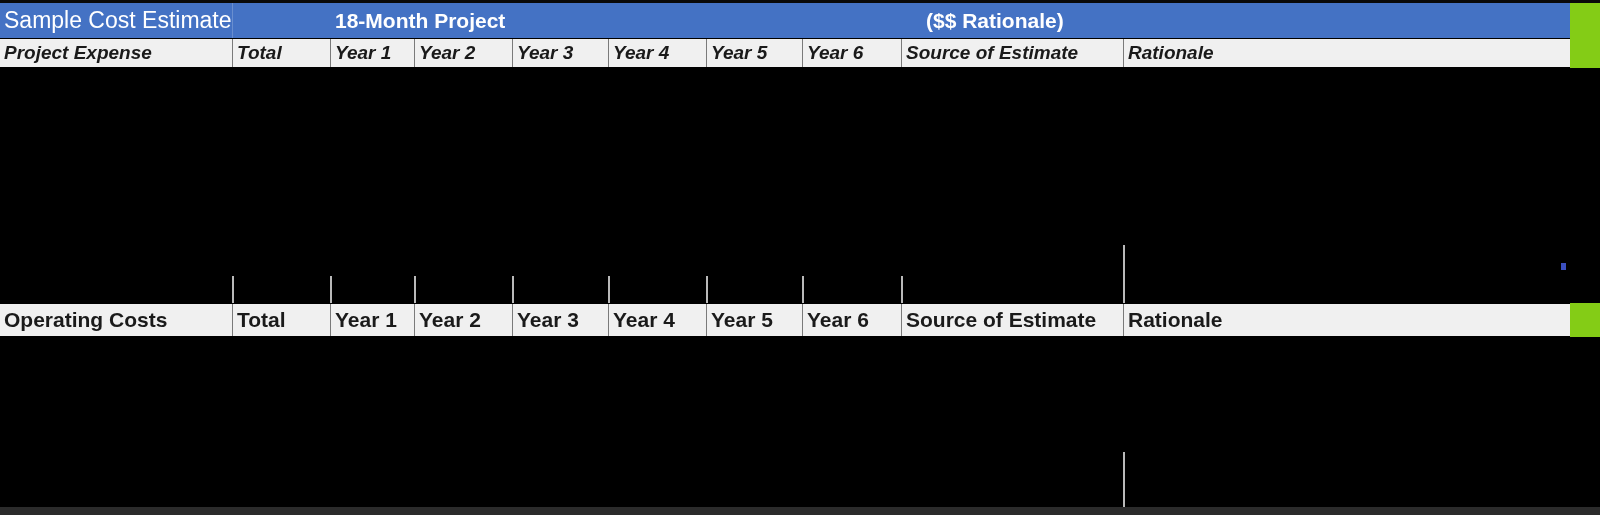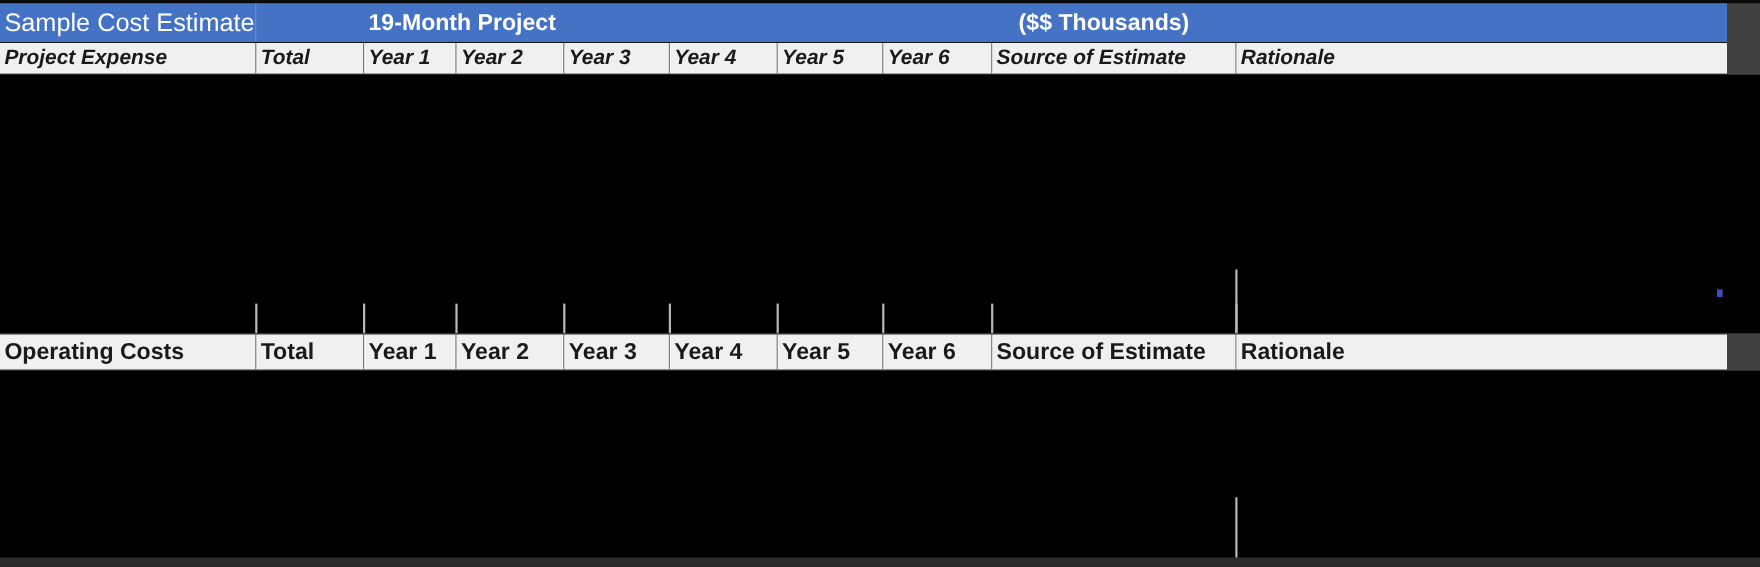--- a/index.html
+++ b/index.html
@@ -11,21 +11,21 @@
     width: 1600px;
     height: 515px;
     overflow: hidden;
     font-family: "Liberation Sans", sans-serif;
   }
 
   #sheet {
     position: relative;
     width: 1600px;
     height: 515px;
-    background: #404040;
+    background: #84cc16;
   }
 
   
   .top-bleed {
     position: absolute;
     left: 0; top: 0;
     width: 1600px; height: 3px;
     background: #0a0a0a;
   }
 
@@ -126,22 +126,22 @@
 </style>
 </head>
 <body>
 
 <div id="sheet">
 
   <div class="top-bleed"></div>
 
   <div class="title-bar">
     <span class="seg t1">Sample  Cost Estimate</span>
-    <span class="seg t2">19-Month Project</span>
-    <span class="seg t3">($$ Thousands)</span>
+    <span class="seg t2">18-Month Project</span>
+    <span class="seg t3">($$ Rationale)</span>
 
   </div>
   <div class="title-tick" style="left:232px"></div>
 
   <div class="hdr-row" id="hdr-project">
     <div class="cell" style="left:0px;   width:232px">Project Expense</div>
     <div class="cell" style="left:232px; width:98px">Total</div>
     <div class="cell" style="left:330px; width:84px">Year 1</div>
     <div class="cell" style="left:414px; width:98px">Year 2</div>
     <div class="cell" style="left:512px; width:96px">Year 3</div>

